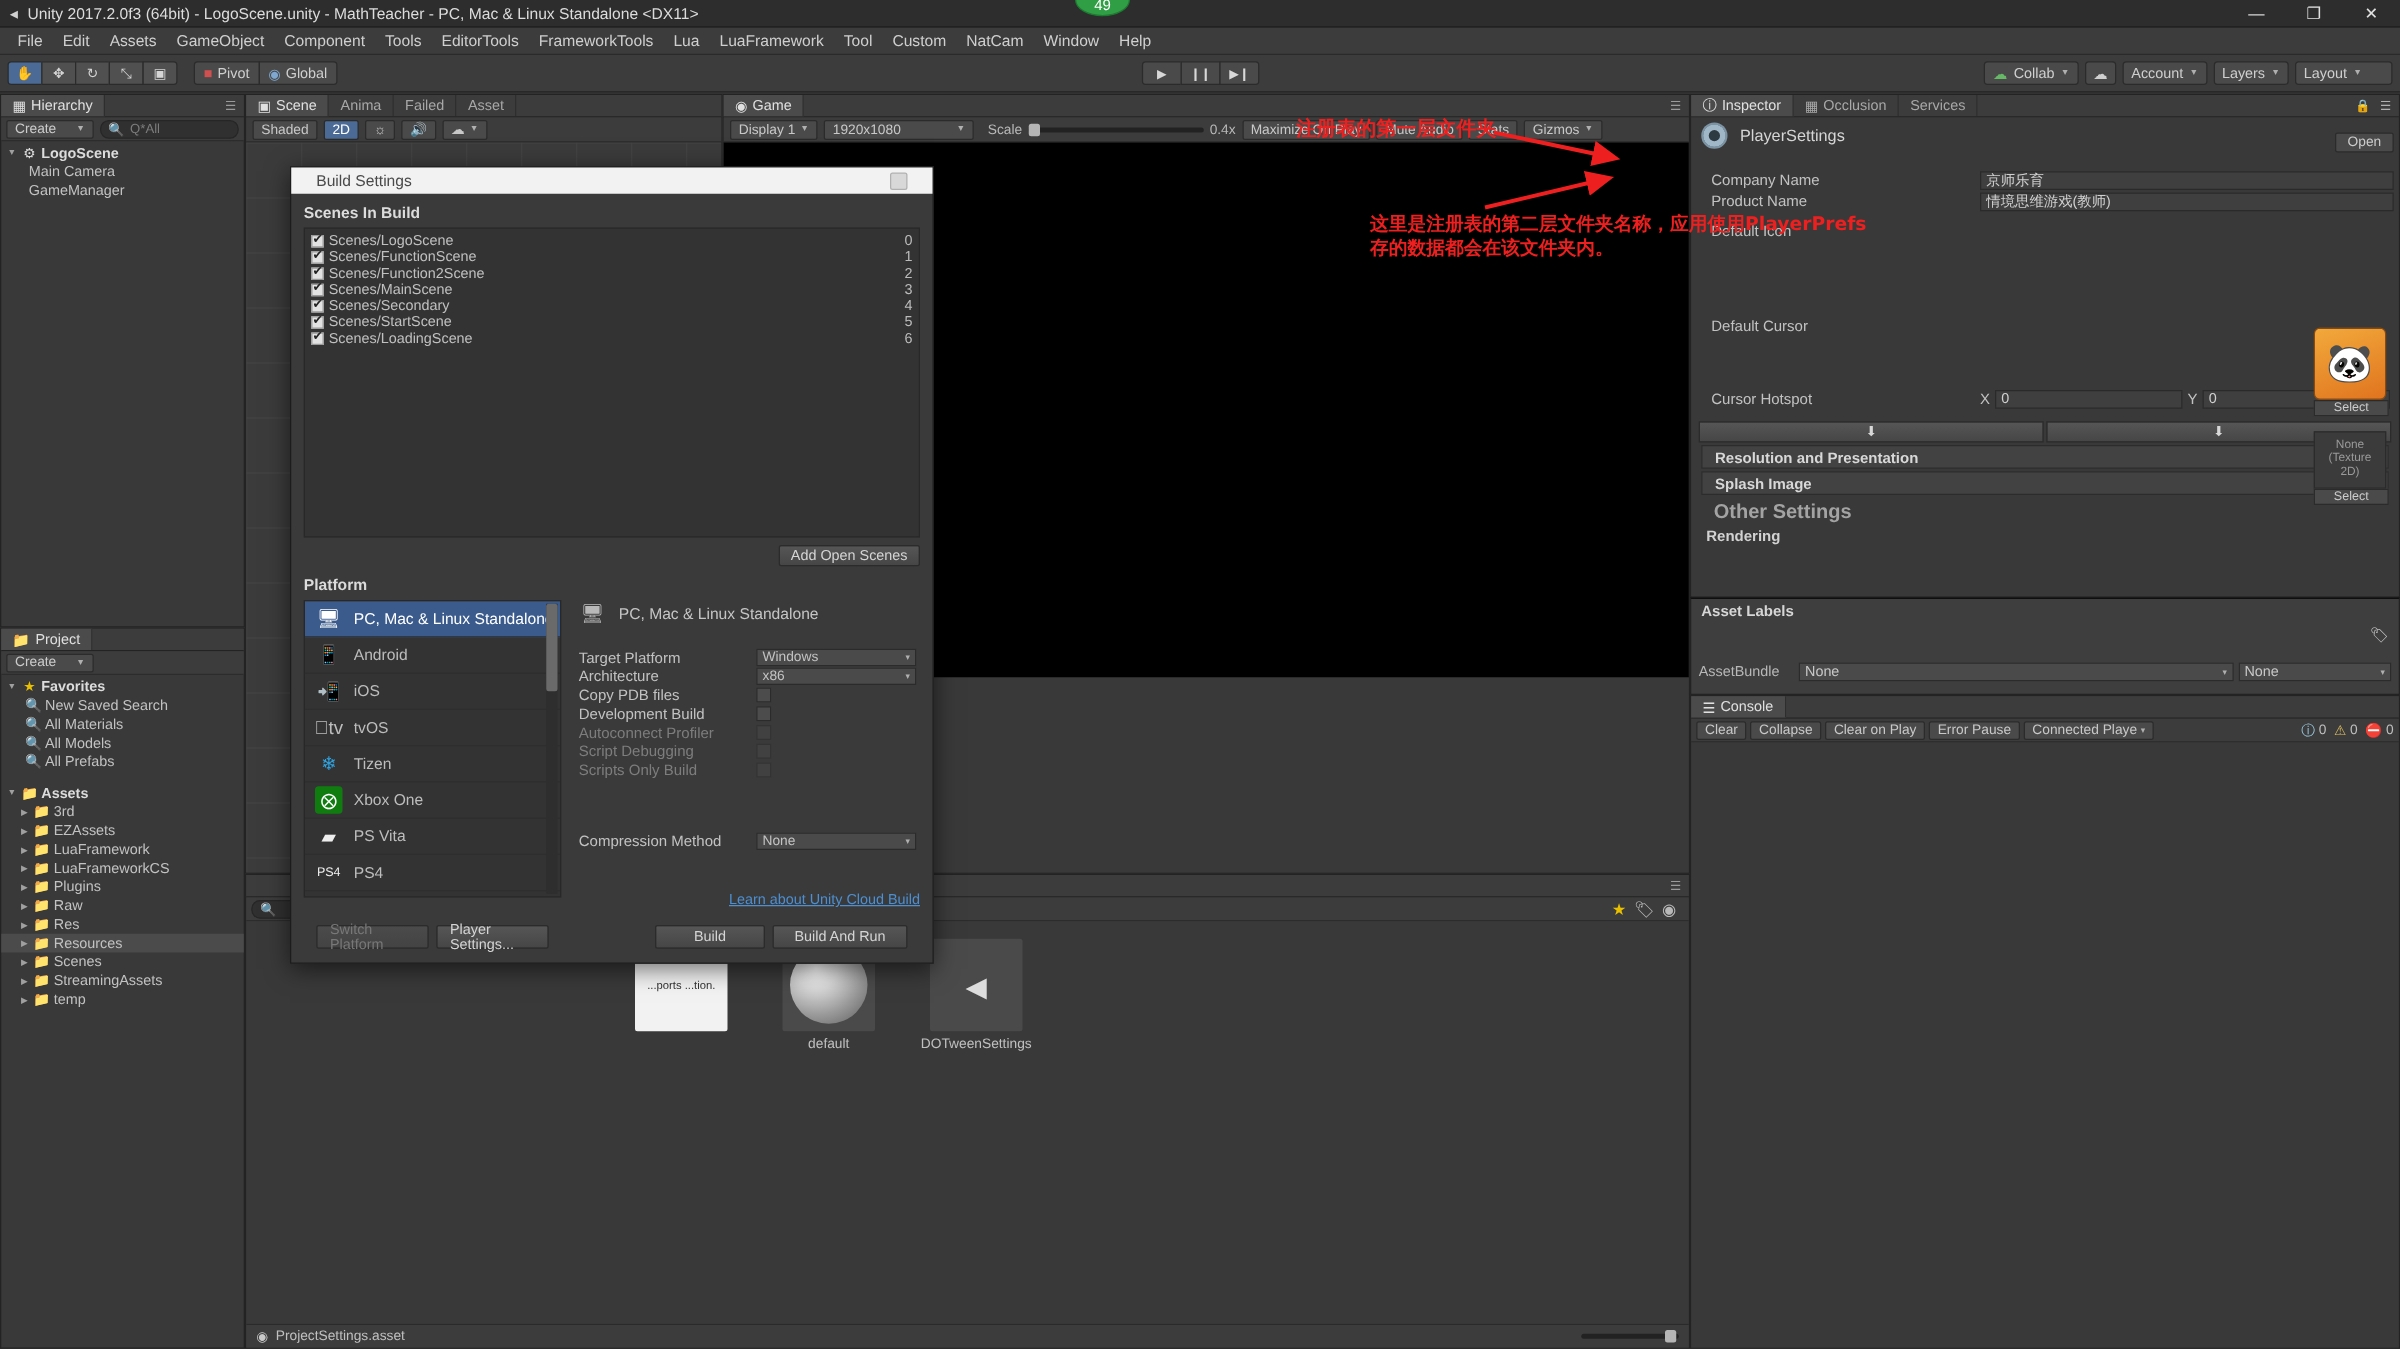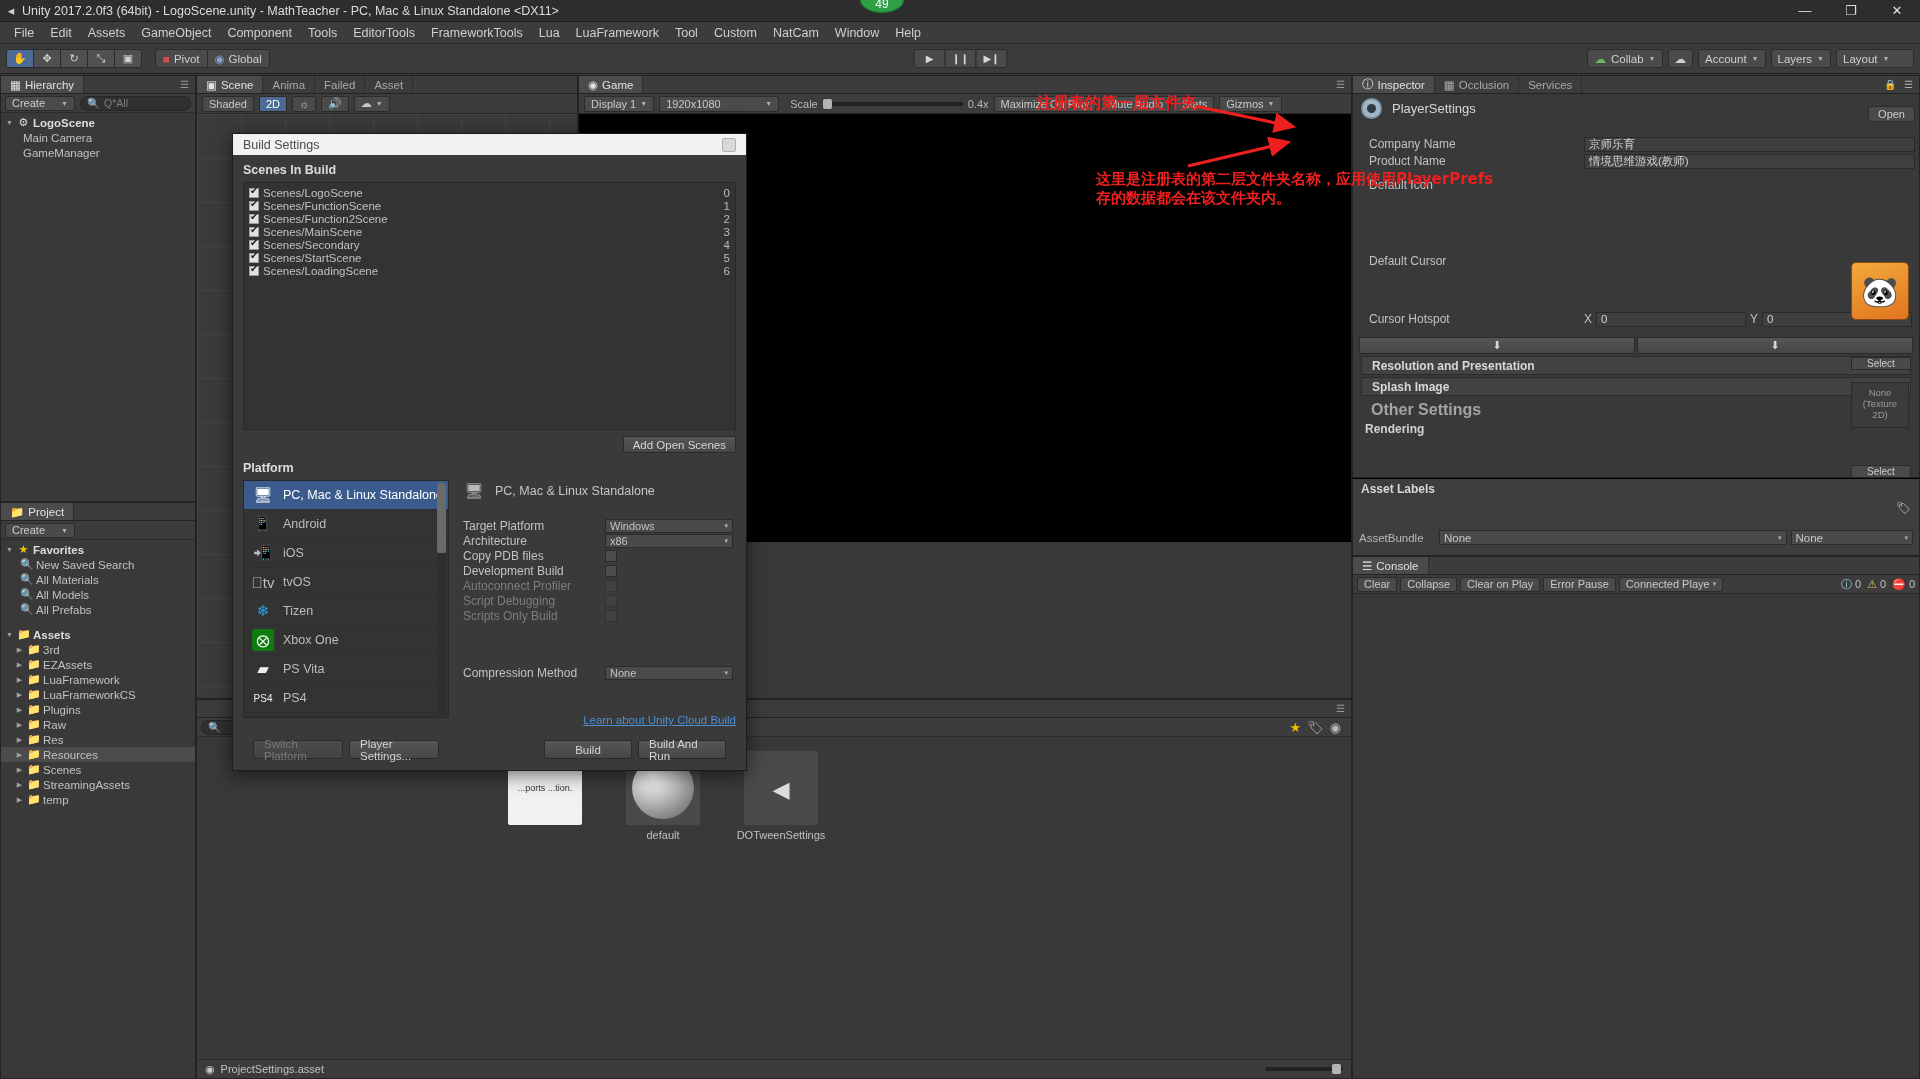--- a/index.html
+++ b/index.html
@@ -180,21 +180,21 @@
     display: flex; align-items: center; justify-content: space-between; padding: 0 4px;
     font-size: 11.5px; color: #c8c8c8; }
 
   .icon-box { position: absolute; right: 8px; top: 168px; width: 60px; }
   .icon-img { width: 58px; height: 58px; border-radius: 5px;
     background: linear-gradient(160deg, #f2a93b, #e0741f);
     display: flex; align-items: center; justify-content: center; font-size: 30px;
     border: 1px solid #8a4b12; }
   .select-bar { height: 13px; background: #4a4a4a; border: 1px solid #2b2b2b;
     font-size: 10px; color: #ccc; display: flex; align-items: center;
-    justify-content: center; margin-top: 37px; }
+    justify-content: center; }
   .none-box { width: 58px; height: 46px; background: #3b3b3b; border: 1px solid #2b2b2b;
     font-size: 9.5px; color: #9a9a9a; text-align: center; padding-top: 4px; line-height: 11px; }
 
   .dl-row { display: flex; margin: 6px 6px 0 6px; gap: 2px; }
   .dl-btn { flex: 1; height: 17px; background: linear-gradient(#565656, #464646);
     border: 1px solid #2b2b2b; display: flex; align-items: center; justify-content: center;
     color: #d8d8d8; font-size: 11px; }
   .settings-for { padding: 4px 8px; font-size: 12px; color: #c0c0c0; }
   .sec-bar { margin: 2px 8px; height: 19px; background: #424242; border: 1px solid #2c2c2c;
     display: flex; align-items: center; padding-left: 10px; font-weight: bold;
@@ -221,21 +221,21 @@
   .con-body { flex: 1; background: #393939; }
 
   
   .modal {
     position: absolute; left: 232px; top: 133px; width: 515px; height: 638px;
     background: #3a3a3a; border: 1px solid #1c1c1c;
     box-shadow: 0 4px 18px rgba(0,0,0,0.55); z-index: 40;
   }
   .modal-title {
     height: 21px; background: #f2f2f2; display: flex; align-items: center;
-    padding: 0 10px; color: #4a4a4a; font-size: 12.5px;
+    padding: 0 20px; color: #4a4a4a; font-size: 12.5px;
   }
   .modal-close {
     margin-left: auto; width: 14px; height: 14px; background: #d8d8d8;
     border: 1px solid #b0b0b0; border-radius: 2px;
   }
   .modal-body { padding: 8px 10px; }
   .sib-title { font-weight: bold; font-size: 12.5px; color: #dcdcdc; margin-bottom: 5px; }
   .sib-list { height: 248px; background: #333; border: 1px solid #282828; padding: 3px 0; }
   .sib-row { display: flex; align-items: center; height: 13px; padding: 0 5px; gap: 4px;
     font-size: 11.5px; color: #c0c0c0; }
@@ -904,21 +904,21 @@
 
           <div class="learn-link">Learn about Unity Cloud Build</div>
         </div>
       </div>
 
       <div class="modal-foot">
         <div class="mbtn dim wide">Switch Platform</div>
         <div class="mbtn wide">Player Settings...</div>
         <div class="foot-right">
           <div class="mbtn" style="width:88px;">Build</div>
-          <div class="mbtn" style="width:88px;">Build And Run</div>
+          <div class="mbtn" style="width:108px;">Build And Run</div>
         </div>
       </div>
     </div>
   </div>
 
   <div class="anno anno-b" style="left:1037px; top:93px; font-size:16px;">注册表的第一层文件夹</div>
 
   <svg class="arrow" style="left:1190px; top:100px;" width="120" height="40">
     <defs>
       <marker id="ah1" markerWidth="7" markerHeight="7" refX="5" refY="3.2" orient="auto">

